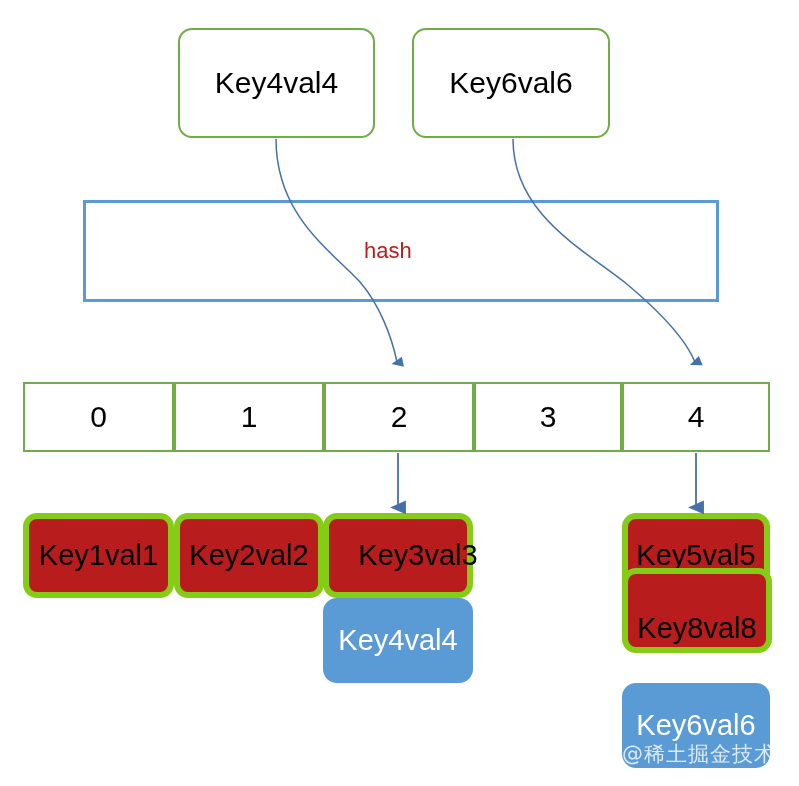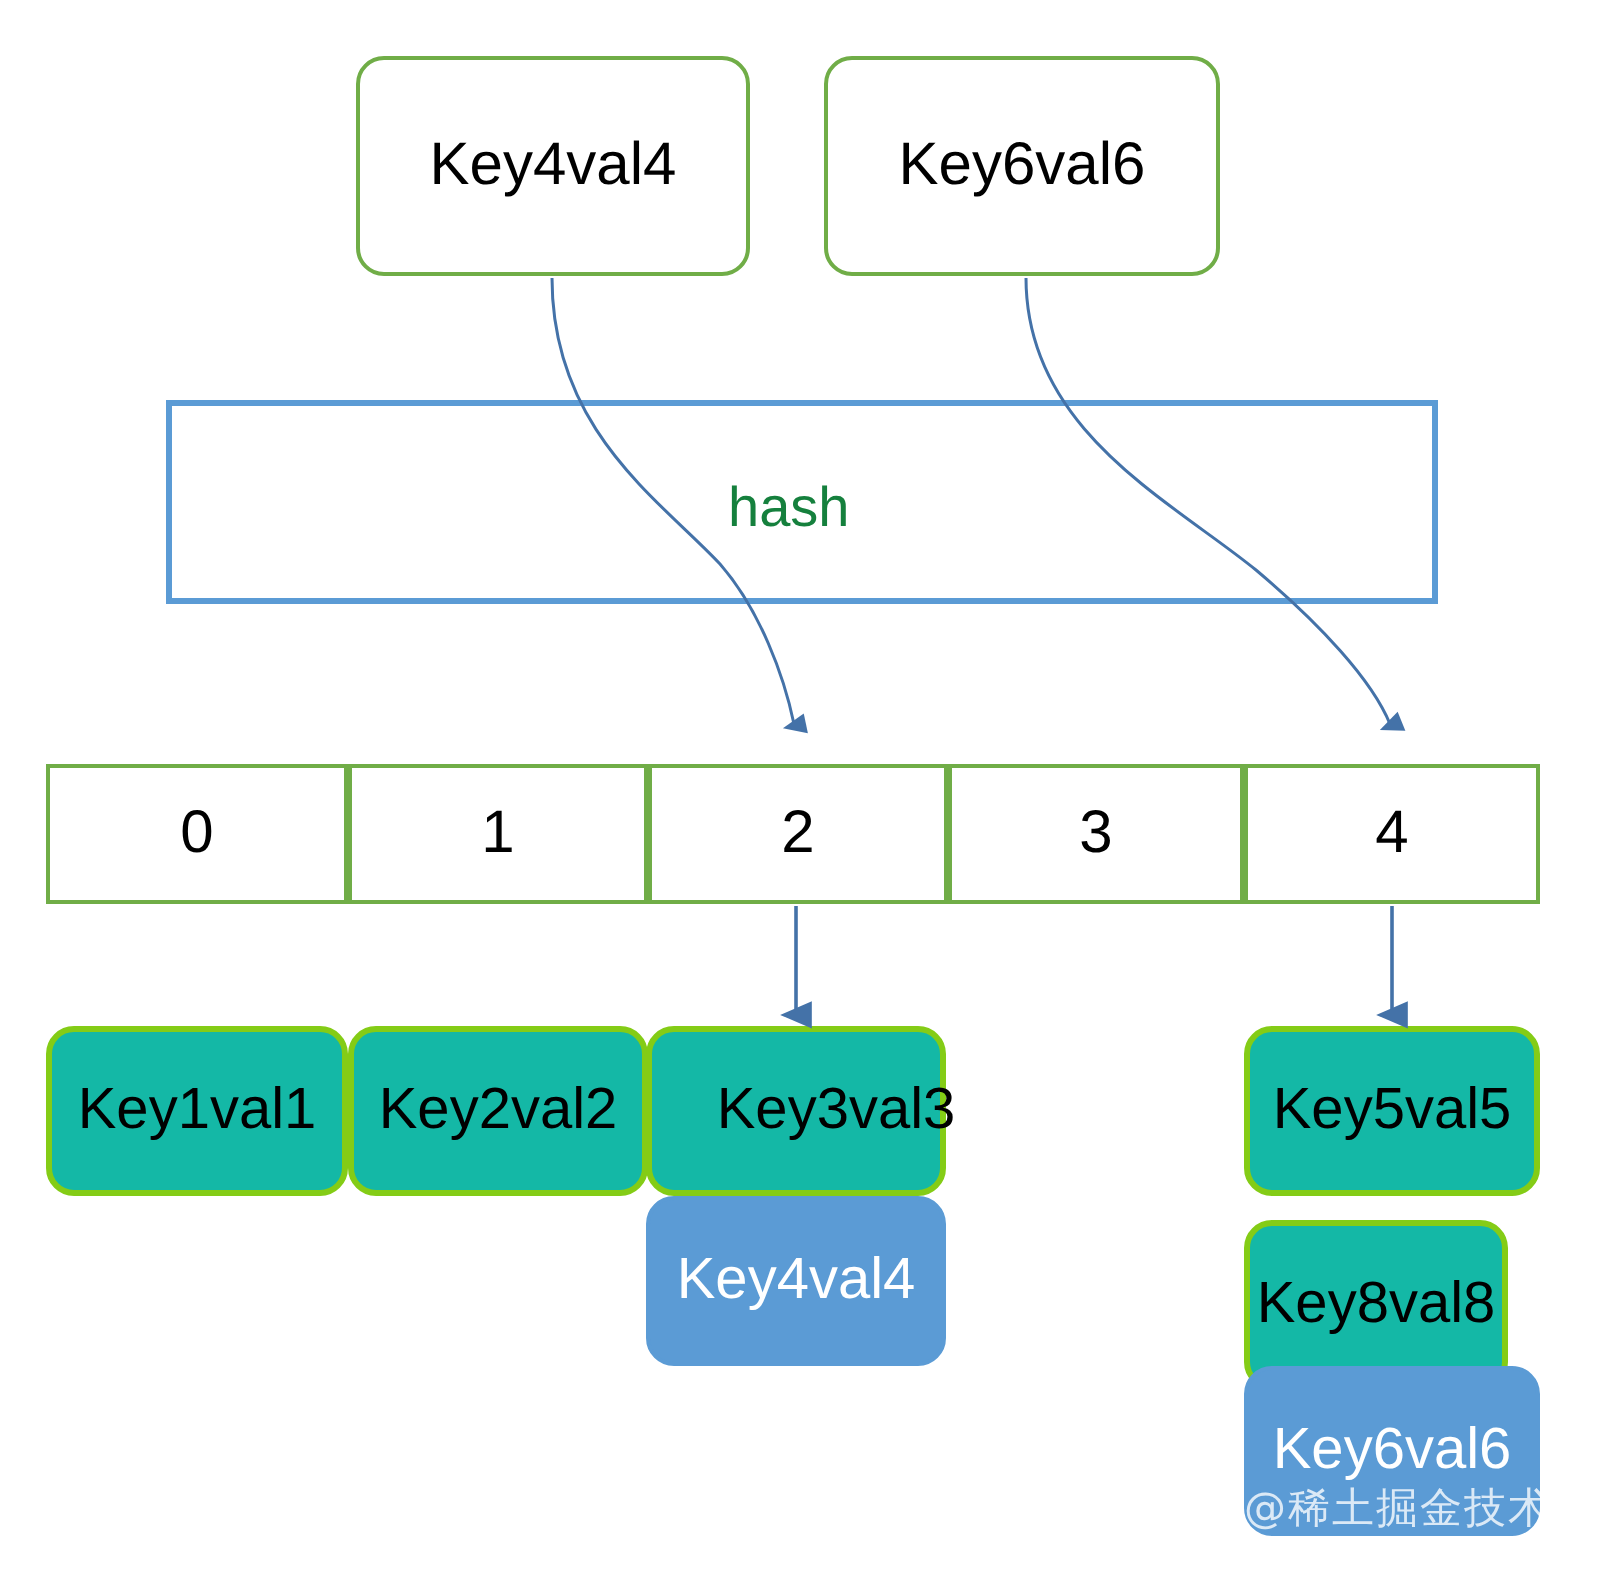--- a/index.html
+++ b/index.html
@@ -35,41 +35,41 @@
   }
   
   .hash-band {
     position: absolute;
     box-sizing: border-box;
     border: 3px solid #5B9BD5;
     background: transparent;
   }
   .hash-label {
     position: absolute;
-    font-size: 28px;
-    color: #15803d;
+    font-size: 22px;
+    color: #b91c1c;
     white-space: nowrap;
   }
   
   .array-cell {
     position: absolute;
     box-sizing: border-box;
     border: 2px solid #70AD47;
     background: #ffffff;
     display: flex;
     align-items: center;
     justify-content: center;
     font-size: 30px;
     color: #000000;
   }
   
   .entry {
-    border: 3px solid #84cc16;
+    border: 6px solid #84cc16;
     border-radius: 14px;
-    background: #14b8a6;
+    background: #b91c1c;
     font-size: 29px;
   }
   .entry.new {
     border: 2px solid #5B9BD5;
     background: #5B9BD5;
     color: #ffffff;
   }
   .entry .ln { display: block; }
   svg.arrows {
     position: absolute;
@@ -130,21 +130,21 @@
   <div class="node entry new" style="left:323px; top:598px; width:150px; height:85px;">
     <span class="ln">Key4</span>
     <span class="ln">val4</span>
   </div>
 
   <div class="node entry" style="left:622px; top:513px; width:148px; height:85px;">
     <span class="ln">Key5</span>
     <span class="ln">val5</span>
   </div>
 
-  <div class="node entry" style="left:622px; top:610px; width:132px; height:85px;">
+  <div class="node entry" style="left:622px; top:568px; width:150px; height:85px;align-items:flex-end;">
     <span class="ln">Key8</span>
     <span class="ln">val8</span>
   </div>
 
   <div class="node entry new" style="left:622px; top:683px; width:148px; height:85px;">
     <span class="ln">Key6</span>
     <span class="ln">val6</span>
   </div>
 
   <svg class="arrows" viewBox="0 0 799 786">

